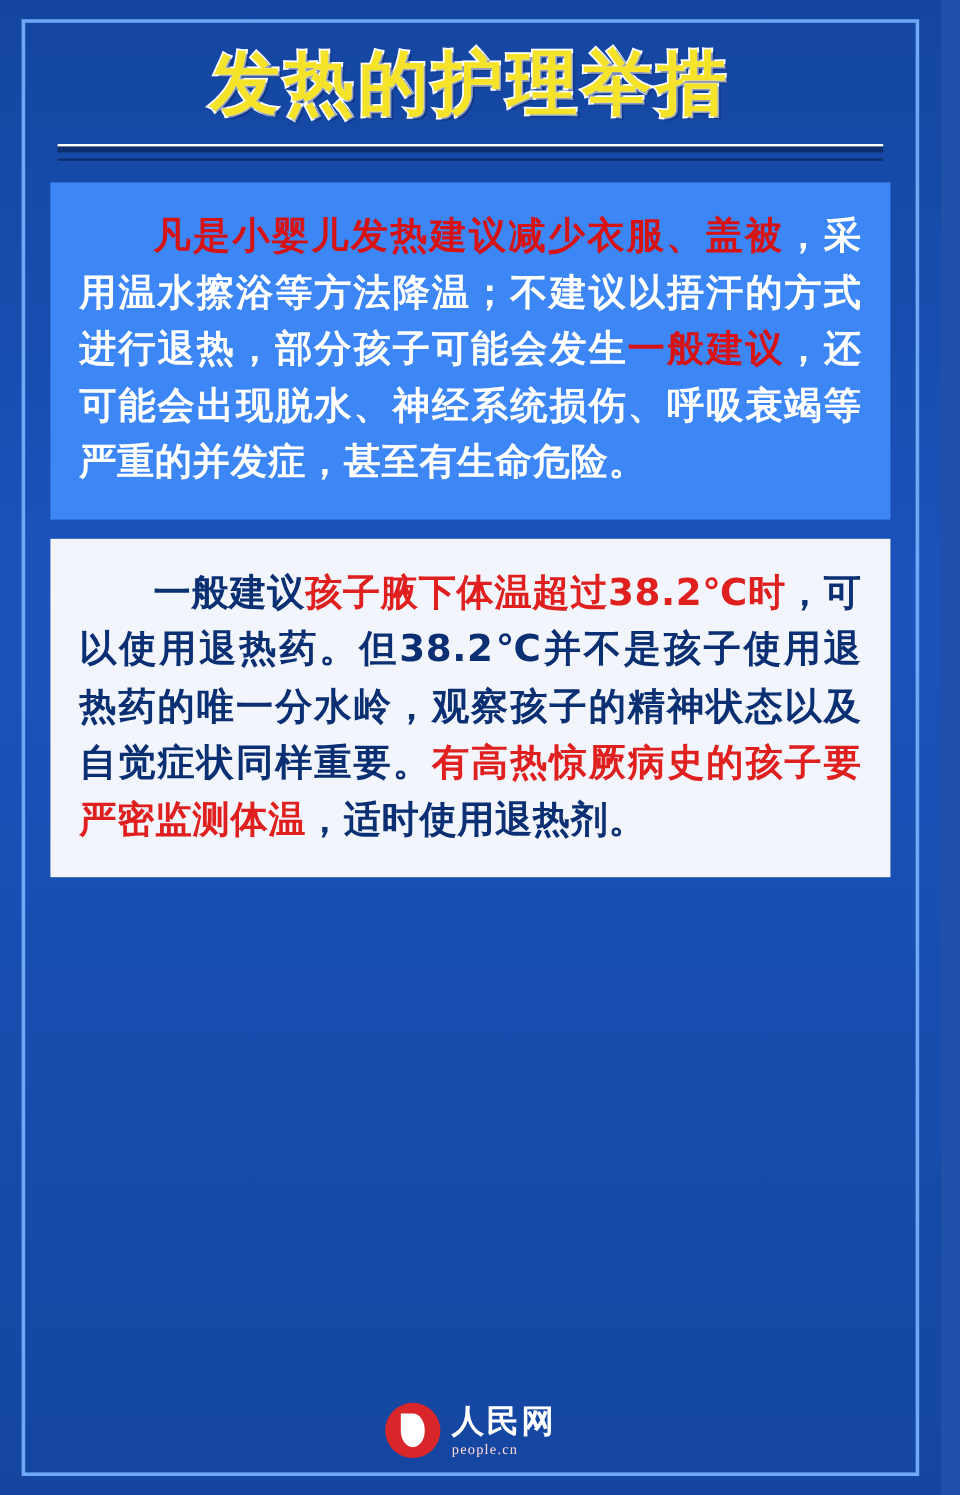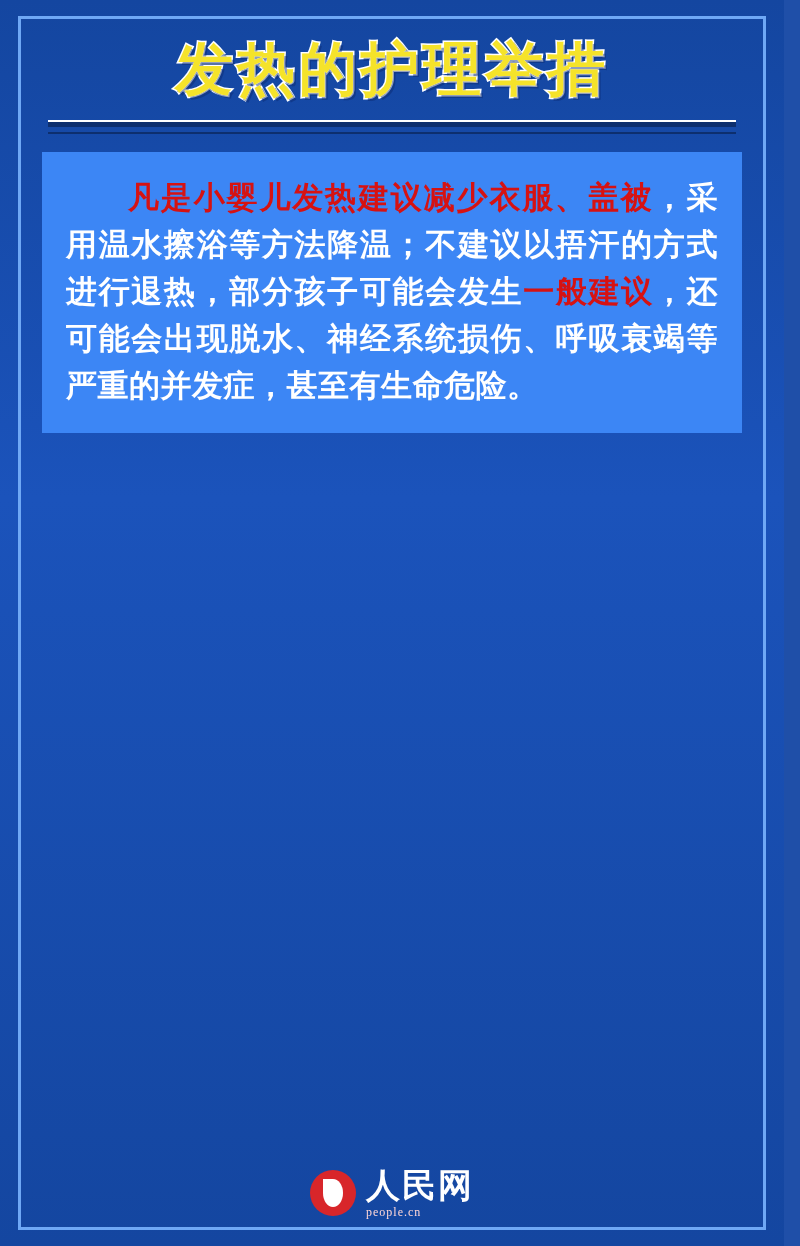--- a/index.html
+++ b/index.html
@@ -128,21 +128,21 @@
     width: 20px;
     height: 28px;
     border-radius: 0 50% 50% 50%;
     background: #ffffff;
   }
   .logo-text {
     text-align: left;
     line-height: 1;
   }
   .logo-cn {
-    font-size: 34px;
+    font-size: 27px;
     font-weight: bold;
     color: #ffffff;
     font-family: "DejaVu Sans", "Liberation Sans", sans-serif;
     letter-spacing: 2px;
   }
   .logo-en {
     font-size: 12px;
     color: #ffd7d7;
     letter-spacing: 1px;
     margin-top: 4px;
@@ -165,20 +165,23 @@
       </div>
     </div>
 
     <div class="cards">
 
 
       <div class="card blue">
         <p><span class="hl-red">凡是小婴儿发热建议减少衣服、盖被</span><span>，采用温水擦浴等方法降温；不建议以捂汗的方式进行退热，部分孩子可能会发生</span><span class="hl-red">一般建议</span><span>，还可能会出现脱水、神经系统损伤、呼吸衰竭等严重的并发症，甚至有生命危险。</span></p>
       </div>
 
+      <div class="card light">
+        <p><span>一般建议</span><span class="hl-red">孩子腋下体温超过38.2℃时</span><span>，可以使用退热药。但38.2℃并不是孩子使用退热药的唯一分水岭，观察孩子的精神状态以及自觉症状同样重要。</span><span class="hl-red">有高热惊厥病史的孩子要严密监测体温</span><span>，适时使用退热剂。</span></p>
+      </div>
 
     </div>
   </div>
 
   <div class="footer">
     <div class="logo-row">
       <span class="logo-mark"></span>
       <span class="logo-text">
         <span class="logo-cn">人民网</span>
         <span class="logo-en" style="display:block">people.cn</span>

